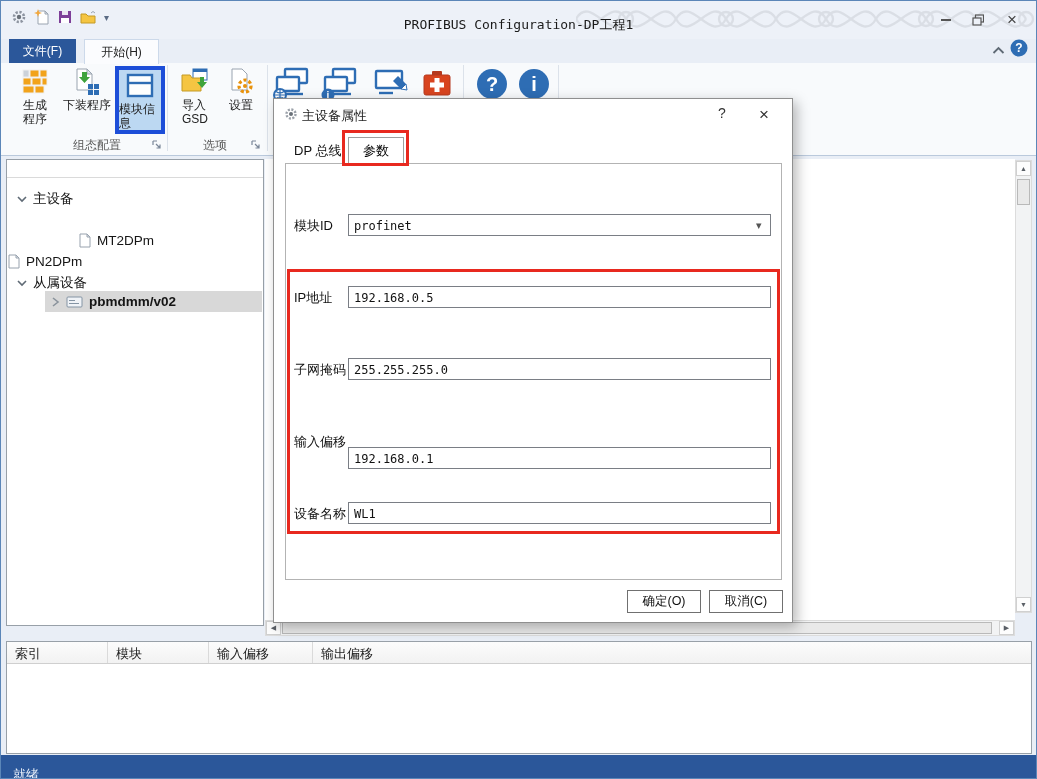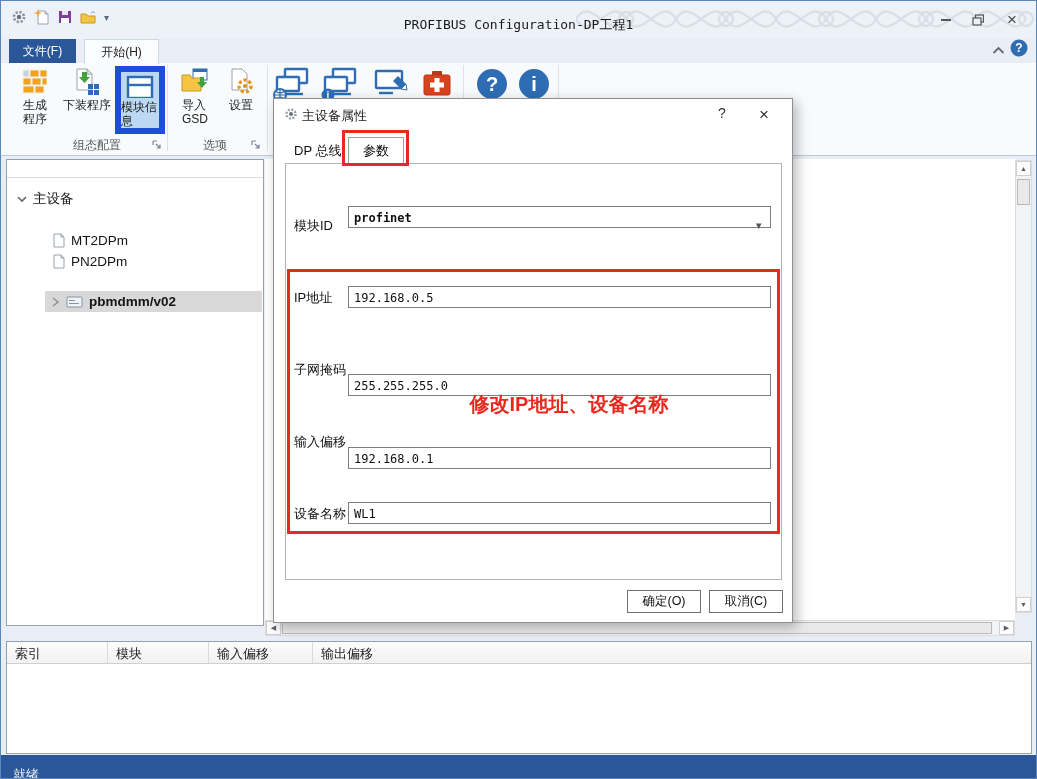--- a/index.html
+++ b/index.html
@@ -11,21 +11,21 @@
   .title-text{left:0;right:0;top:15px;text-align:center;font:13px "DejaVu Sans Mono",monospace;color:#1a1a1a;z-index:2}
   .pattern{right:0;top:0;z-index:0;opacity:.9}
   .qat{left:10px;top:8px;display:flex;gap:7px;align-items:center;z-index:2}
   .win-btn{top:10px;width:26px;height:18px;display:flex;align-items:center;justify-content:center;z-index:3;color:#444;cursor:default}
   .min-bar{width:10px;height:2px;background:#555}
   .tab-file{left:8px;top:38px;width:67px;height:24px;background:#2b579a;color:#fff;font-size:12px;display:flex;align-items:center;justify-content:center;z-index:2}
   .tab-home{left:83px;top:38px;width:75px;height:25px;background:#fbfcfe;border:1px solid #ccd9ea;border-bottom:none;color:#222;font-size:12px;display:flex;align-items:center;justify-content:center;z-index:2}
   .ribbon{left:0;top:62px;width:100%;height:93px;background:#f8fafc;border-bottom:1px solid #bac9dc}
   .rbtn{top:3px;height:68px;display:flex;flex-direction:column;align-items:center;font-size:12px;color:#222;padding-top:2px;gap:2px}
   .rbtn .lines{text-align:left;line-height:14px}
-  .rbtn.selected{background:#bcd8f2;border:6px solid #1d4ed8}
+  .rbtn.selected{background:#bcd8f2;border:4px solid #1d4ed8}
   .grp-label{top:74px;font-size:12px;color:#5a5a5a;text-align:center}
   .sep{top:2px;width:1px;height:86px;background:#dce2ea}
   .flat-icon{top:4px}
   
   .panel{left:5px;top:158px;width:258px;height:467px;background:#fff;border:1px solid #98a0a8}
   .panel-line{left:0;top:17px;width:100%;height:1px;background:#dadada}
   .trow{left:0;width:100%;height:21px;display:flex;align-items:center;font-size:13.5px;color:#151515;gap:6px}
   .tsel{background:#d8d8d8}
   
   .main{left:264px;top:158px;width:750px;height:461px;background:#fff}
@@ -258,33 +258,39 @@
   </div>
 
   <div class="abs panel">
     <div class="abs panel-line"></div>
     <div class="abs trow" style="top:28px;padding-left:10px">
       <svg width="10" height="10">
           <polyline points="1,3 5,7 9,3" fill="none" stroke="#5f6a75" stroke-width="1.6"></polyline>
         </svg>
       <span>主设备</span>
     </div>
-    <div class="abs trow" style="top:70px;padding-left:45px">
+    <div class="abs trow" style="top:70px;padding-left:71px">
       <svg width="13" height="15">
           <path d="M2 1 h7 l3 3 v10 h-10 z" fill="#fff" stroke="#98a2ae"></path>
           <path d="M9 1 l3 3 h-3 z" fill="#e4e9ef" stroke="#98a2ae"></path>
         </svg>
       <span>MT2DPm</span>
     </div>
-    <div class="abs trow" style="top:91px;padding-left:45px">
+    <div class="abs trow" style="top:91px;">
       <svg width="13" height="15">
           <path d="M2 1 h7 l3 3 v10 h-10 z" fill="#fff" stroke="#98a2ae"></path>
           <path d="M9 1 l3 3 h-3 z" fill="#e4e9ef" stroke="#98a2ae"></path>
         </svg>
       <span>PN2DPm</span>
+    </div>
+    <div class="abs trow" style="top:112px;padding-left:10px">
+      <svg width="10" height="10">
+          <polyline points="1,3 5,7 9,3" fill="none" stroke="#5f6a75" stroke-width="1.6"></polyline>
+        </svg>
+      <span>从属设备</span>
     </div>
     <div class="abs tsel" style="left:38px;top:131px;right:1px;height:21px"></div>
     <div class="abs trow" style="top:131px;padding-left:44px;font-weight:bold">
       <svg width="9" height="10">
           <polyline points="2,1 7,5 2,9" fill="none" stroke="#8a939c" stroke-width="1.6"></polyline>
         </svg>
       <svg width="17" height="14">
           <rect x="1" y="2" width="15" height="10" rx="1" fill="#f0f3f7" stroke="#8494a4"></rect>
           <line x1="3" y1="5.5" x2="9" y2="5.5" stroke="#8494a4"></line>
           <line x1="3" y1="8.5" x2="13" y2="8.5" stroke="#8494a4"></line>
@@ -345,36 +351,35 @@
     </span>
     <div class="abs dlg-title">主设备属性</div>
     <div class="abs dlg-ctl" style="left:438px;font-size:14px"><span>?</span></div>
     <div class="abs dlg-ctl" style="left:480px;font-size:17px"><span>×</span></div>
 
     <div class="abs dlg-tab-label">DP 总线</div>
     <div class="abs dlg-tab">参数</div>
     <div class="abs dlg-box"></div>
 
     <span class="abs f-label" style="top:118px">模块ID</span>
-    <input class="abs f-input" style="top: 107px; font-weight: bold;" value="profinet">
+    <input class="abs f-input" style="top: 115px;" value="profinet">
     <span class="abs combo-arrow" style="top:120px">▾</span>
 
     <span class="abs f-label" style="top:190px">IP地址</span>
     <input class="abs f-input" style="top: 187px;" value="192.168.0.5">
 
     <span class="abs f-label" style="top:262px">子网掩码</span>
-    <input class="abs f-input" style="top: 259px; margin-top: 16px;" value="255.255.255.0">
+    <input class="abs f-input" style="top: 259px;" value="255.255.255.0">
 
     <span class="abs f-label" style="top:334px">输入偏移</span>
     <input class="abs f-input" style="top: 331px; margin-top: 17px;" value="192.168.0.1">
 
     <span class="abs f-label" style="top:406px">设备名称</span>
     <input class="abs f-input" style="top: 403px;" value="WL1">
 
     <div class="abs red-box" style="left:68px;top:31px;width:67px;height:36px"></div>
     <div class="abs red-box" style="left:13px;top:170px;width:493px;height:265px"></div>
-    <div class="abs red-note">修改IP地址、设备名称</div>
 
     <div class="abs dlg-btn" style="left:353px">确定(O)</div>
     <div class="abs dlg-btn" style="left:435px">取消(C)</div>
   </div>
 
 </div>
 
 </body></html>

